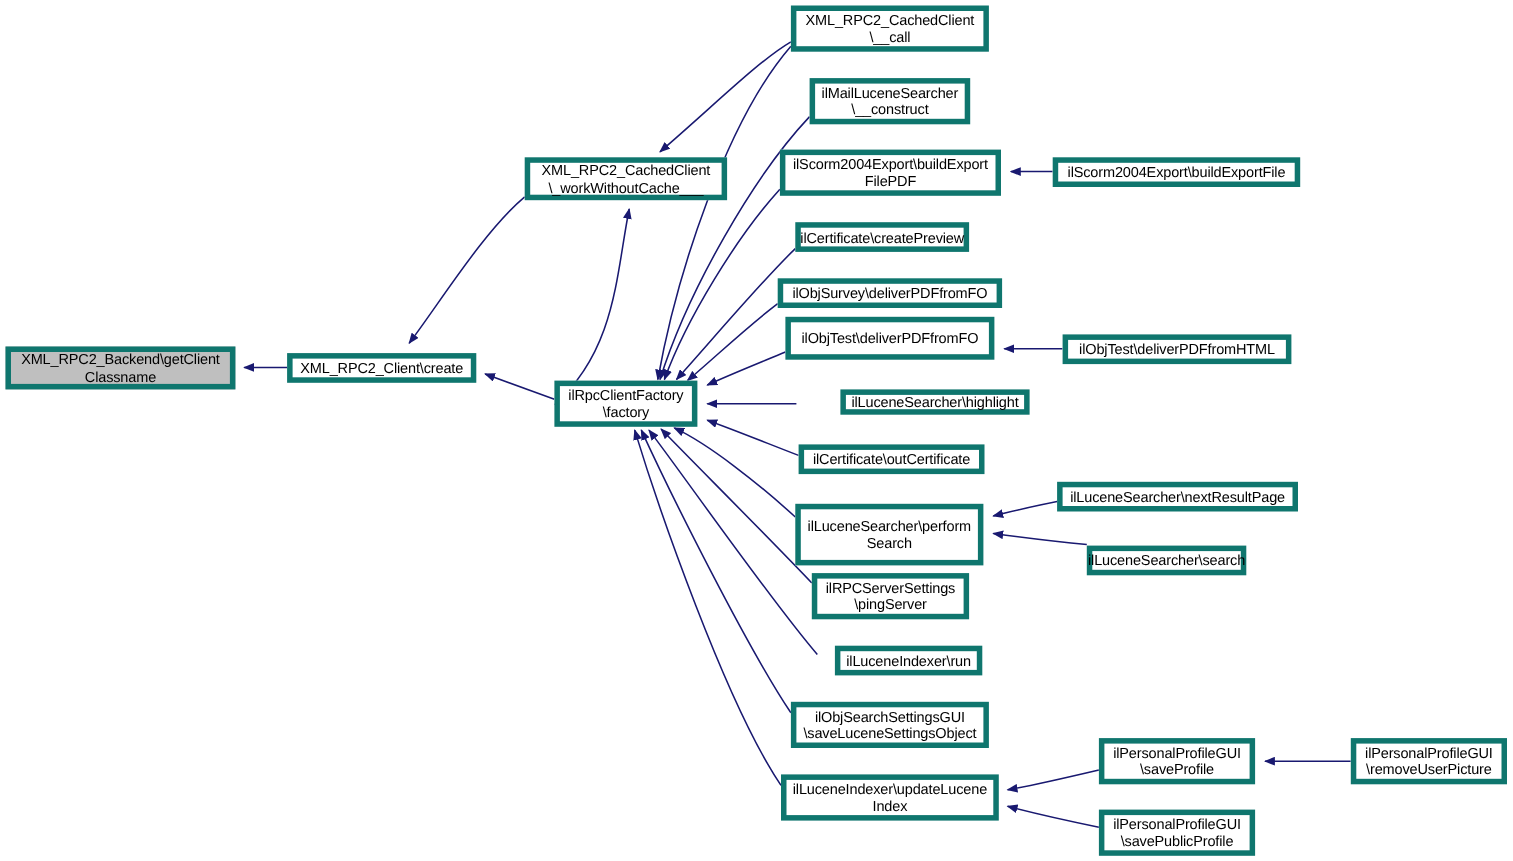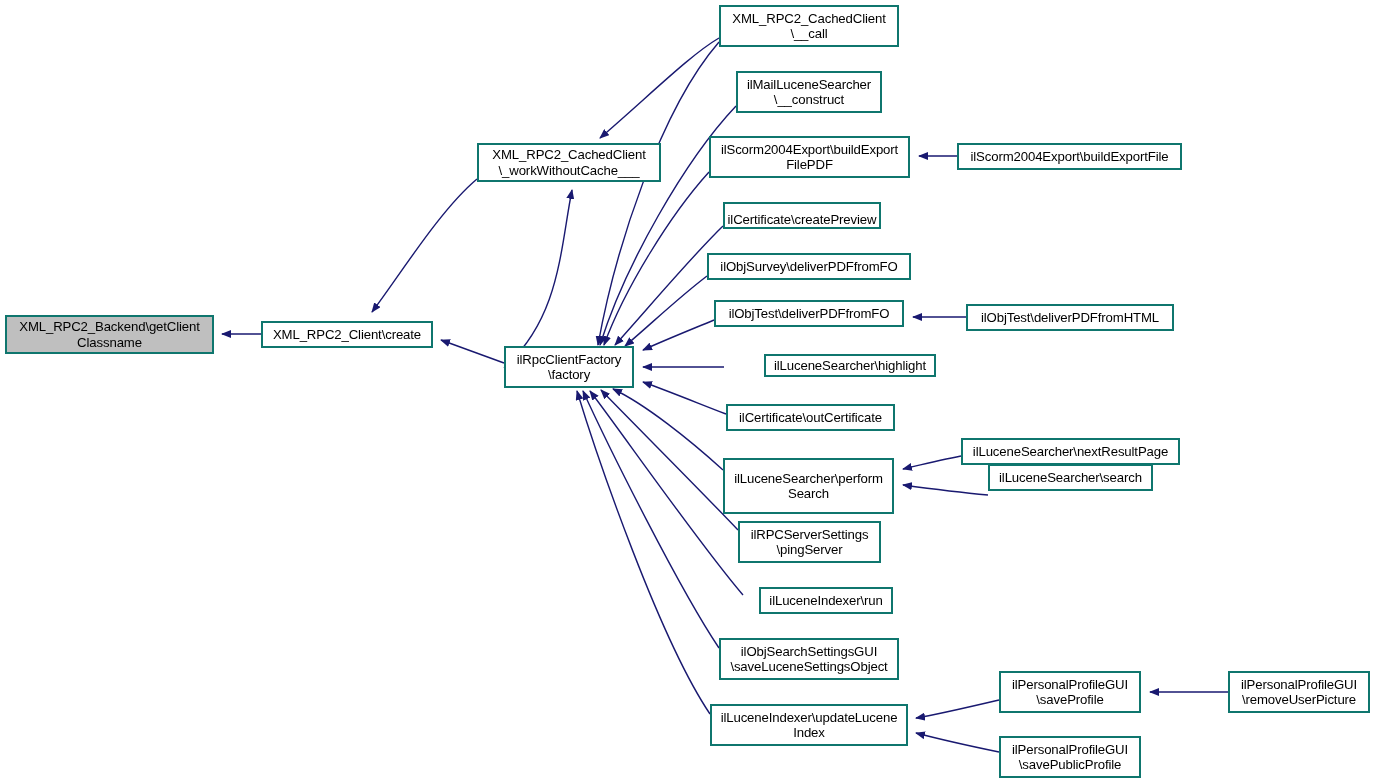--- a/index.html
+++ b/index.html
@@ -22,21 +22,21 @@
     position: absolute;
     left: 0;
     top: 0;
     width: 1375px;
     height: 783px;
     pointer-events: none;
   }
   .node {
     position: absolute;
     box-sizing: border-box;
-    border: 2px solid #0f766e;
+    border: 5px solid #0f766e;
     background: #ffffff;
     color: #000000;
     font-size: 13.2px;
     line-height: 15.4px;
     display: flex;
     align-items: center;
     justify-content: center;
     text-align: center;
     white-space: pre;
     letter-spacing: -0.01em;
@@ -98,28 +98,28 @@
 \factory</span></div>
       <div class="node" style="left: 719px; top: 5px; width: 180px; height: 42px;"><span class="node-label">XML_RPC2_CachedClient
 \__call</span></div>
       <div class="node" style="left: 736px; top: 71px; width: 146px; height: 42px;"><span class="node-label">ilMailLuceneSearcher
 \__construct</span></div>
       <div class="node" style="left: 709px; top: 136px; width: 201px; height: 42px;"><span class="node-label">ilScorm2004Export\buildExport
 FilePDF</span></div>
       <div class="node" style="left: 957px; top: 143px; width: 225px; height: 27px;"><span class="node-label">ilScorm2004Export\buildExportFile</span></div>
       <div class="node" style="left: 723px; top: 202px; width: 158px; height: 27px; align-items: flex-end;"><span class="node-label">ilCertificate\createPreview</span></div>
       <div class="node" style="left: 707px; top: 253px; width: 204px; height: 27px;"><span class="node-label">ilObjSurvey\deliverPDFfromFO</span></div>
-      <div class="node" style="left: 714px; top: 300px; width: 190px; height: 27px;"><span class="node-label">ilObjTest\deliverPDFfromFO</span></div>
+      <div class="node" style="left: 714px; top: 288px; width: 190px; height: 39px;"><span class="node-label">ilObjTest\deliverPDFfromFO</span></div>
       <div class="node" style="left: 966px; top: 304px; width: 208px; height: 27px;"><span class="node-label">ilObjTest\deliverPDFfromHTML</span></div>
       <div class="node" style="left: 724px; top: 354px; width: 172px; height: 23px; margin-left: 40px;"><span class="node-label">ilLuceneSearcher\highlight</span></div>
       <div class="node" style="left: 726px; top: 404px; width: 169px; height: 27px;"><span class="node-label">ilCertificate\outCertificate</span></div>
       <div class="node" style="left: 723px; top: 458px; width: 171px; height: 56px;"><span class="node-label">ilLuceneSearcher\perform
 Search</span></div>
       <div class="node" style="left: 961px; top: 438px; width: 219px; height: 27px;"><span class="node-label">ilLuceneSearcher\nextResultPage</span></div>
-      <div class="node" style="left: 988px; top: 464px; width: 165px; height: 27px;"><span class="node-label">ilLuceneSearcher\search</span></div>
+      <div class="node" style="left: 988px; top: 496px; width: 145px; height: 27px;"><span class="node-label">ilLuceneSearcher\search</span></div>
       <div class="node" style="left: 738px; top: 521px; width: 143px; height: 42px;"><span class="node-label">ilRPCServerSettings
 \pingServer</span></div>
       <div class="node" style="left: 743px; top: 587px; width: 134px; height: 27px; margin-left: 16px;"><span class="node-label">ilLuceneIndexer\run</span></div>
       <div class="node" style="left: 719px; top: 638px; width: 180px; height: 42px;"><span class="node-label">ilObjSearchSettingsGUI
 \saveLuceneSettingsObject</span></div>
       <div class="node" style="left: 710px; top: 704px; width: 198px; height: 42px;"><span class="node-label">ilLuceneIndexer\updateLucene
 Index</span></div>
       <div class="node" style="left: 999px; top: 671px; width: 142px; height: 42px;"><span class="node-label">ilPersonalProfileGUI
 \saveProfile</span></div>
       <div class="node" style="left: 1228px; top: 671px; width: 142px; height: 42px;"><span class="node-label">ilPersonalProfileGUI

